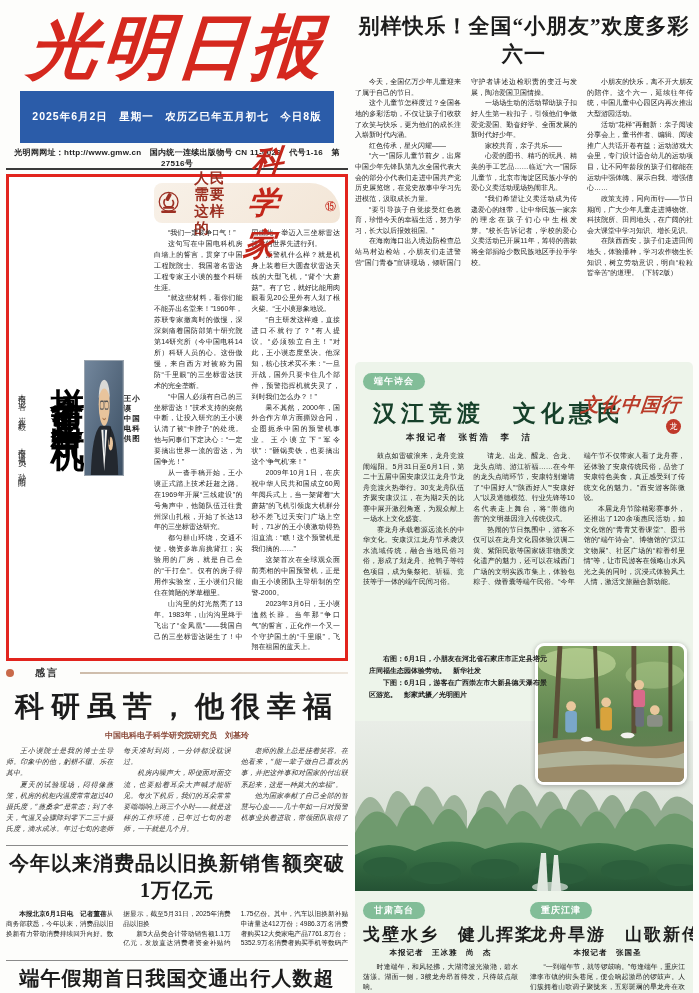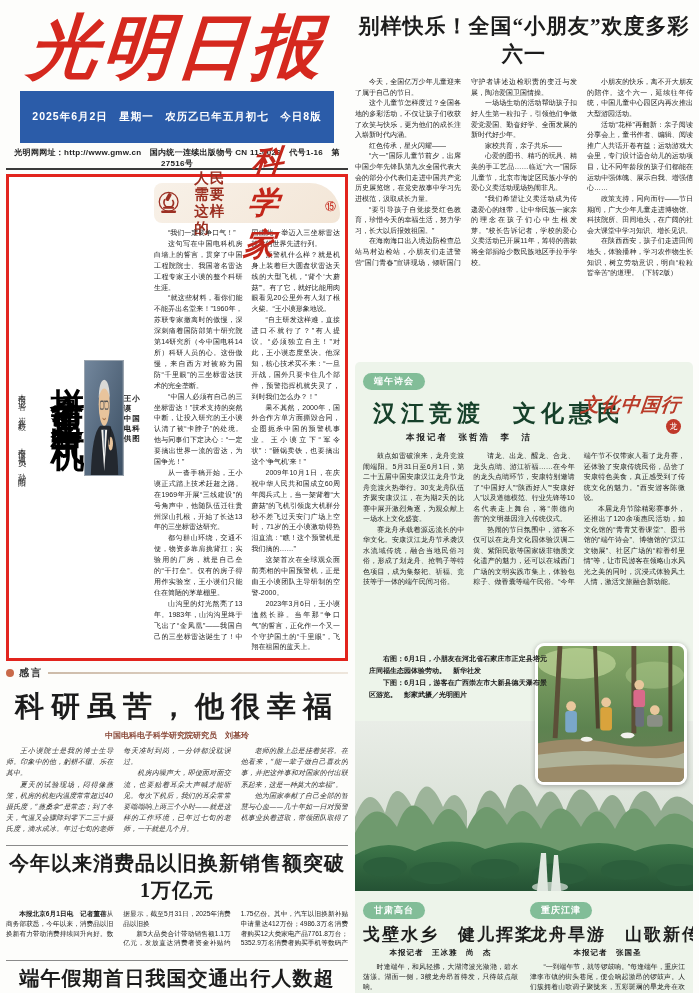--- a/index.html
+++ b/index.html
@@ -36,21 +36,21 @@
     font-family:"Liberation Serif",serif; letter-spacing:1px; }
   .logo-kexuejia { color:#c3261a; font-size:31px; font-weight:900; font-style:italic;
     font-family:"DejaVu Serif",serif; letter-spacing:2px; transform:skewX(-6deg); }
   .logo-num { font-size:11px; color:#c3261a; align-self:flex-end; margin-bottom:6px; }
   .feature-body { flex:1; margin-top:5px; column-count:2; column-gap:9px; overflow:hidden;
     font-size:7px; line-height:1.56; text-align:justify; color:#222; }
   .feature-body p, .body p { text-indent:2em; }
 
   
   .ganyan { margin-top:5px; height:174px; overflow:hidden; }
-  .gy-divider { display:flex; align-items:center; gap:5px; }
+  .gy-divider { display:flex; align-items:center; gap:21px; }
   .gy-dot { width:8px; height:8px; border-radius:50%; background:#c96a4a; flex:none; }
   .gy-label { font-size:10px; font-weight:900; color:#2f2f2f; letter-spacing:2px; }
   .gy-line { flex:1; height:2px; background:linear-gradient(to right,#cdbba9,#eee6dc); }
   .gy-head { text-align:center; font-family:"Liberation Serif",serif; font-size:29px;
     font-weight:900; letter-spacing:7px; margin:7px 0 3px; }
   .gy-byline { text-align:center; font-size:8px; font-weight:bold; color:#8a4a3a; margin-bottom:5px; }
   .gy-body { column-count:3; column-gap:10px; height:100px; overflow:hidden;
     font-size:7px; line-height:1.6; text-align:justify; font-style:italic;
     font-family:"DejaVu Serif","Liberation Serif",serif; color:#333; }
 

